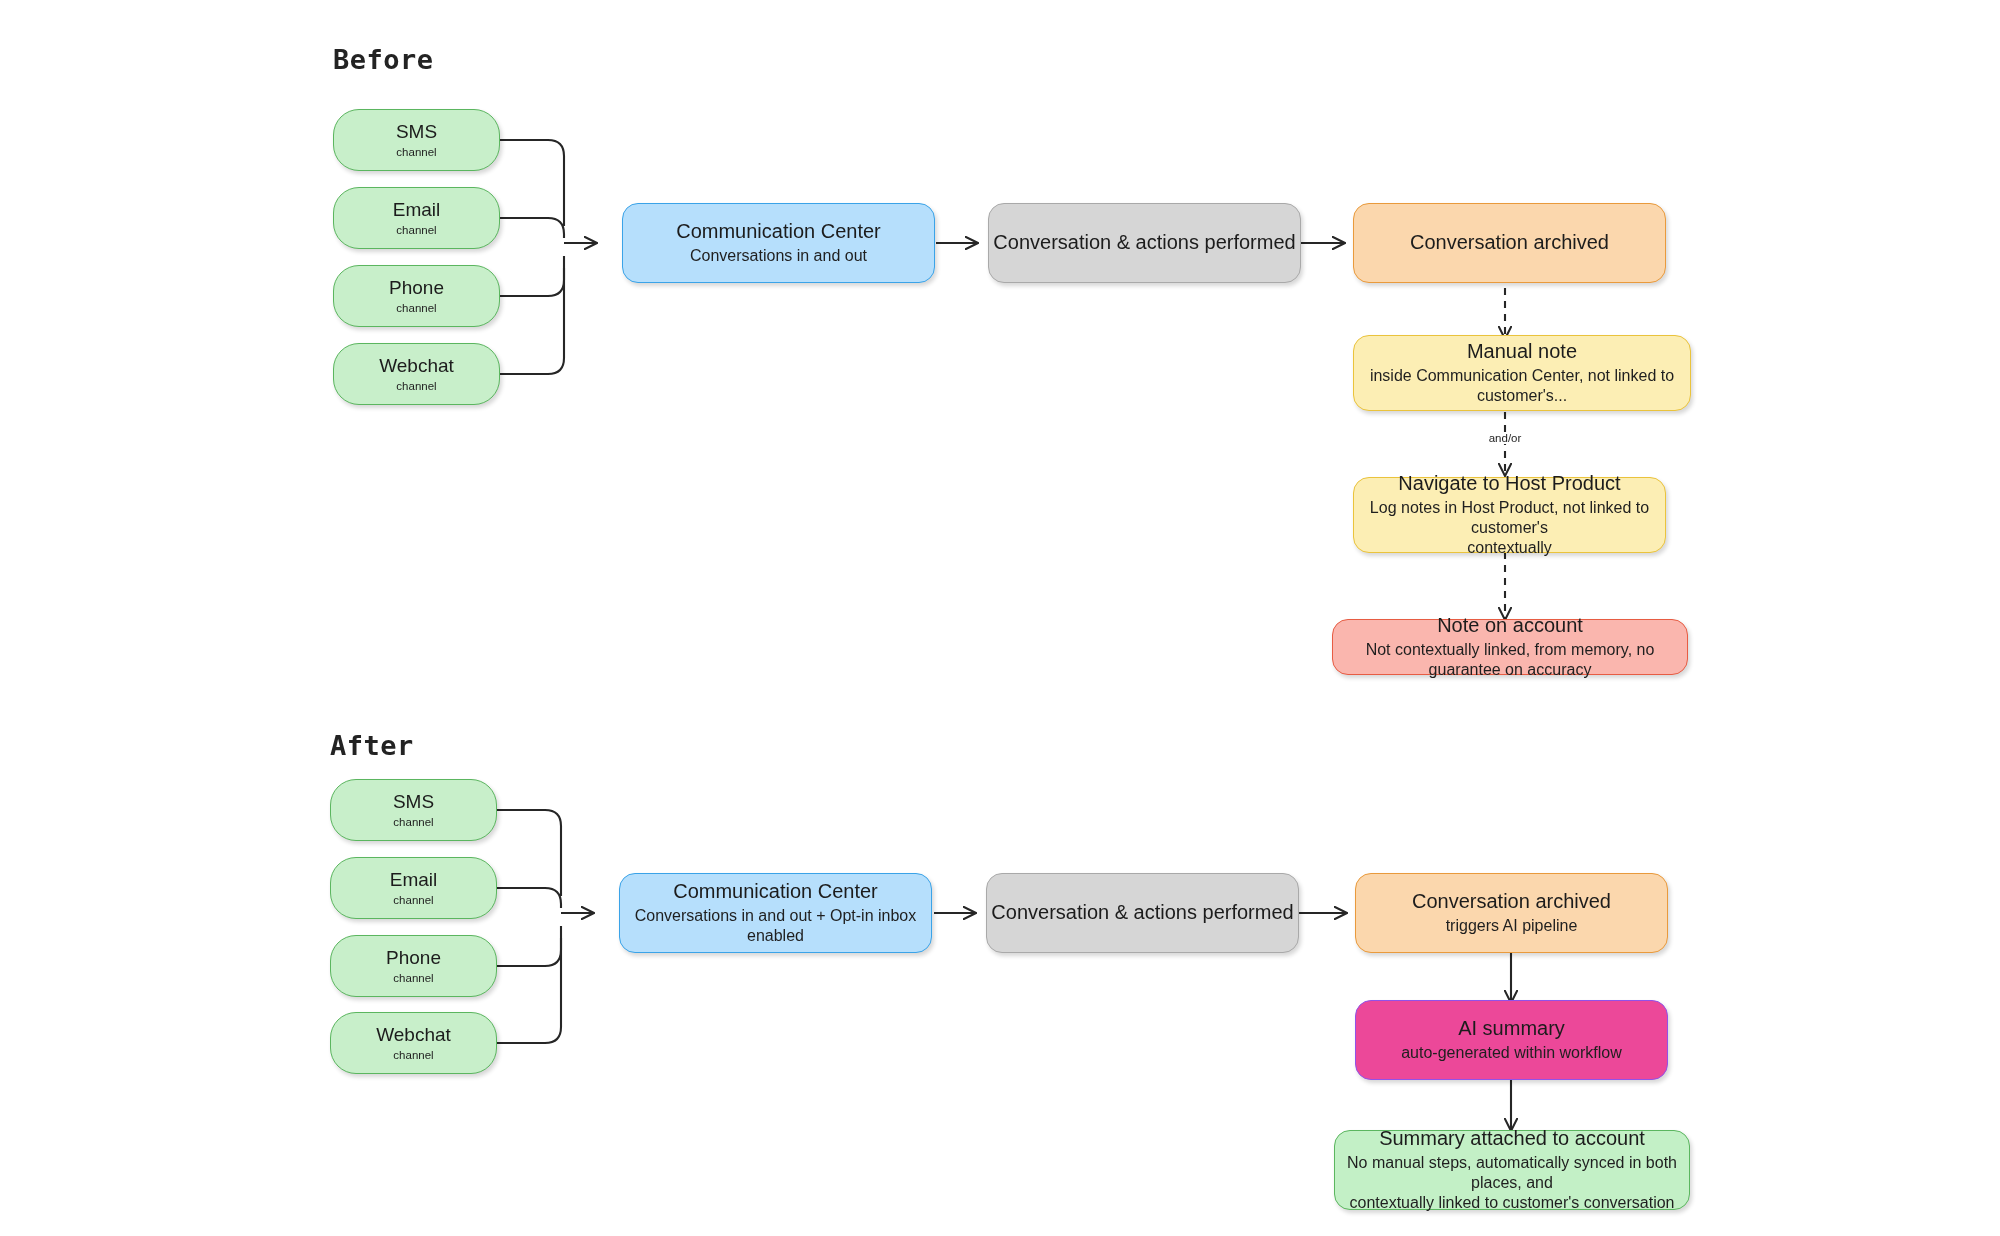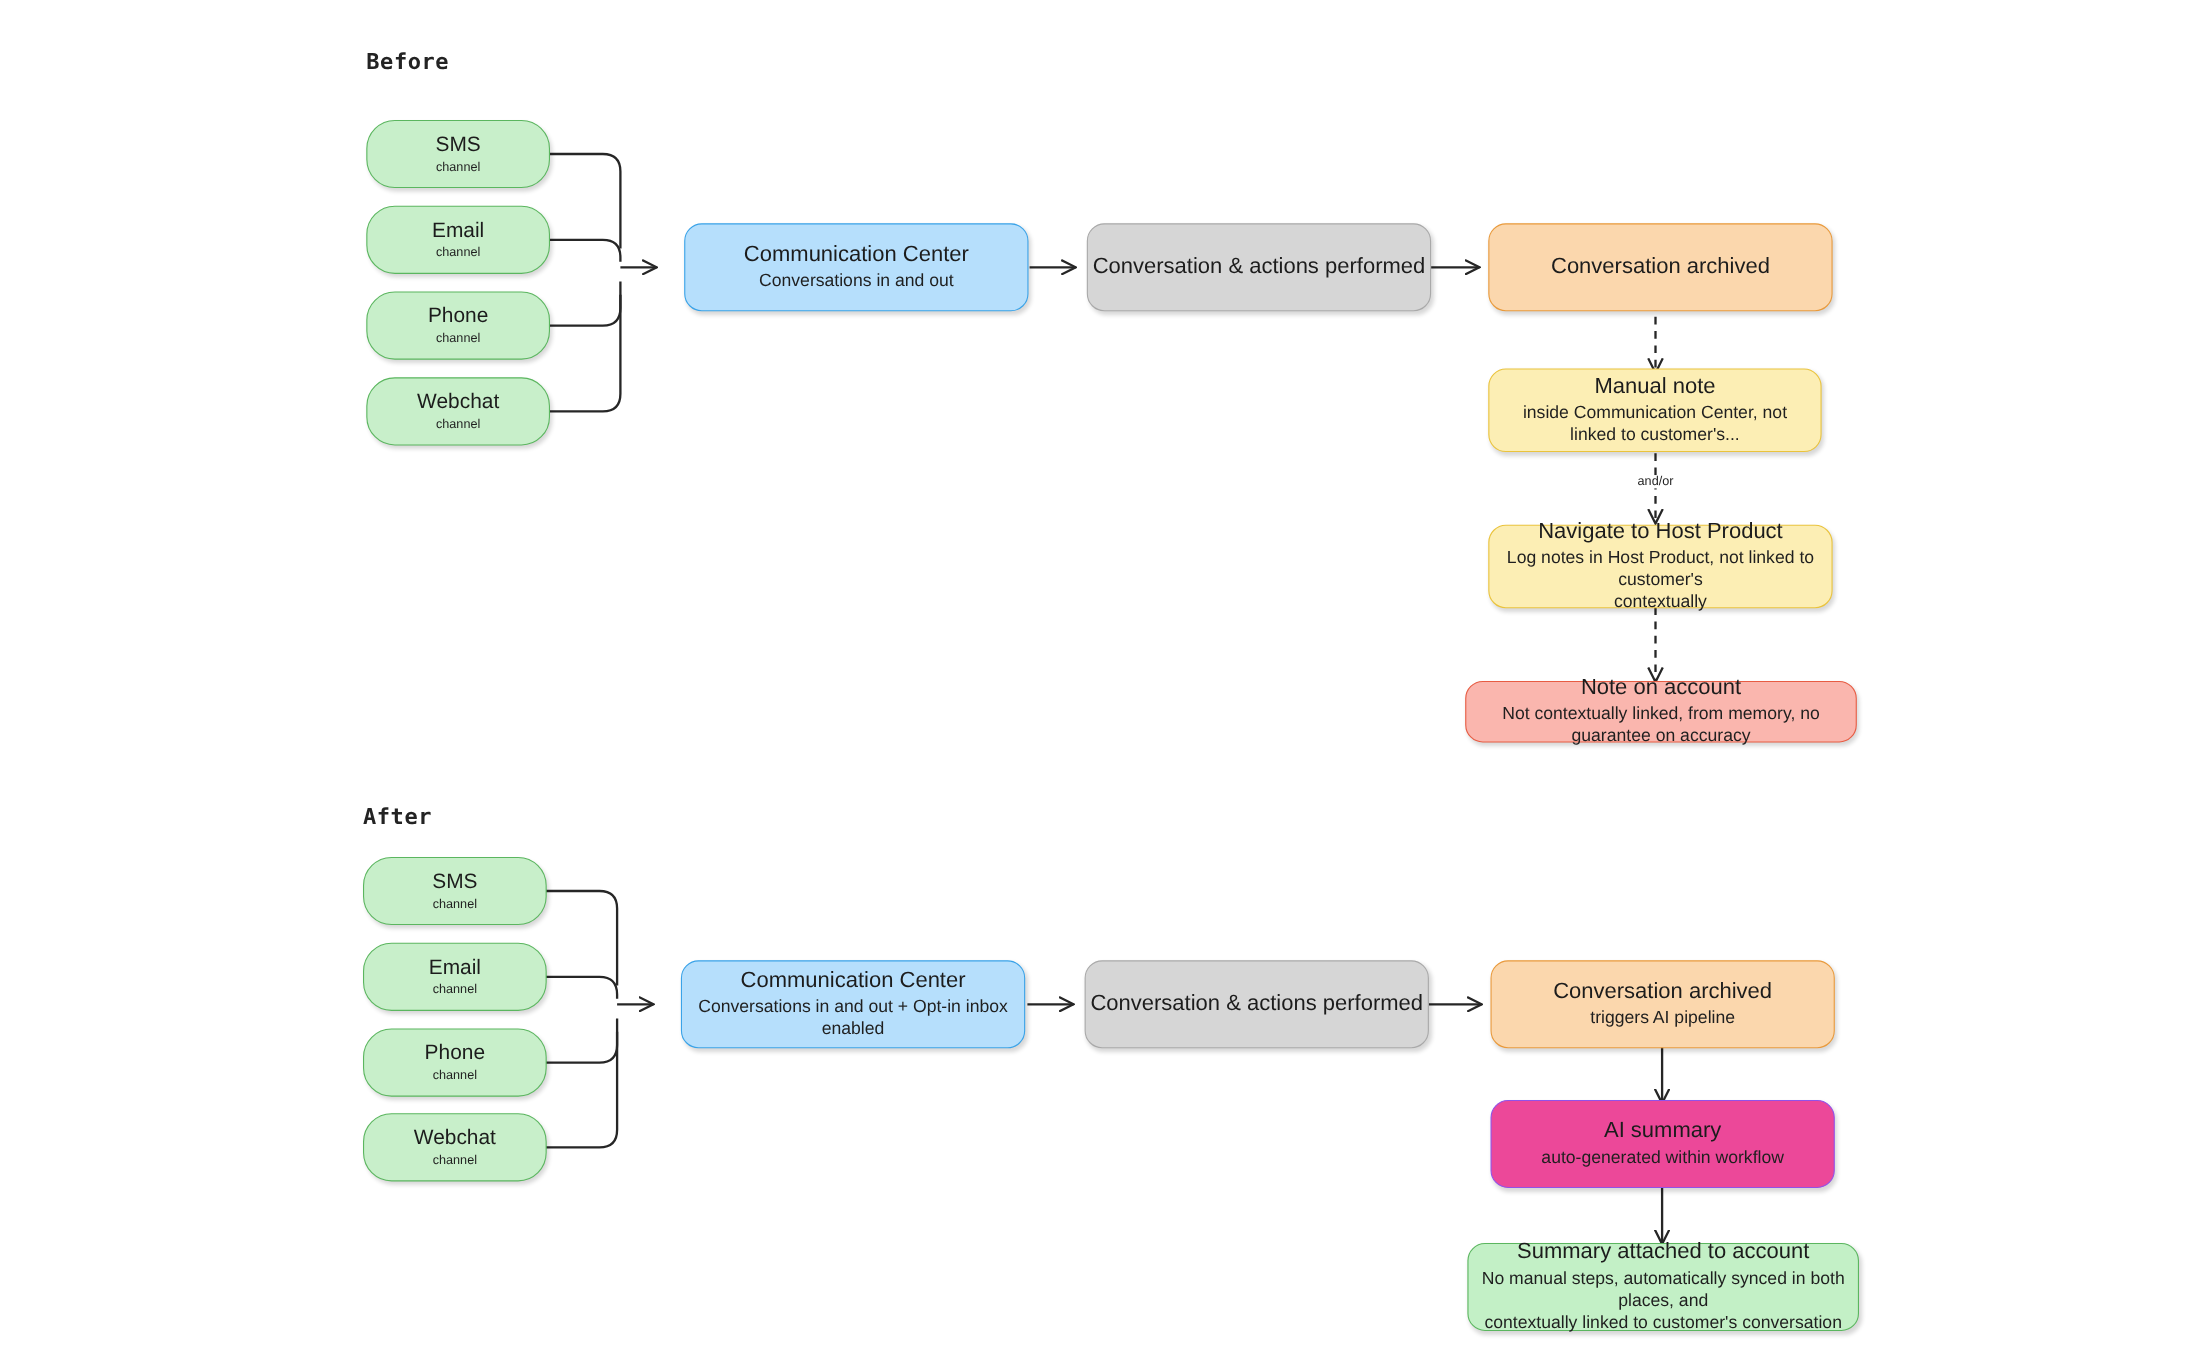--- a/index.html
+++ b/index.html
@@ -17,21 +17,21 @@
   #canvas {
     position: absolute;
     left: 0; top: 0;
     width: 2000px;
     height: 1236px;
   }
   .section-label {
     position: absolute;
     font-family: "DejaVu Sans Mono", monospace;
     font-weight: bold;
-    font-size: 20px;
+    font-size: 27px;
     color: #232323;
     letter-spacing: 0.5px;
     white-space: nowrap;
   }
   .node {
     position: absolute;
     box-sizing: border-box;
     border-radius: 16px;
     display: flex;
     flex-direction: column;
@@ -143,21 +143,21 @@
 </div>
 
 <div class="node grey" style="left:988px; top:203px; width:313px; height:80px;">
   <div class="title">Conversation &amp; actions performed</div>
 </div>
 
 <div class="node orange" style="left:1353px; top:203px; width:313px; height:80px;">
   <div class="title">Conversation archived</div>
 </div>
 
-<div class="node yellow" style="left:1353px; top:335px; width:303px; height:76px;">
+<div class="node yellow" style="left:1353px; top:335px; width:338px; height:76px;">
   <div class="title">Manual note</div>
   <div class="sub">inside Communication Center, not linked to customer's...</div>
 </div>
 
 <div class="edge-label" style="left:1505px; top:432px;">and/or</div>
 
 <div class="node yellow" style="left:1353px; top:477px; width:313px; height:76px;">
   <div class="title">Navigate to Host Product</div>
   <div class="sub">Log notes in Host Product, not linked to customer's</div>
   <div class="sub" style="margin-top:0;">contextually</div>

